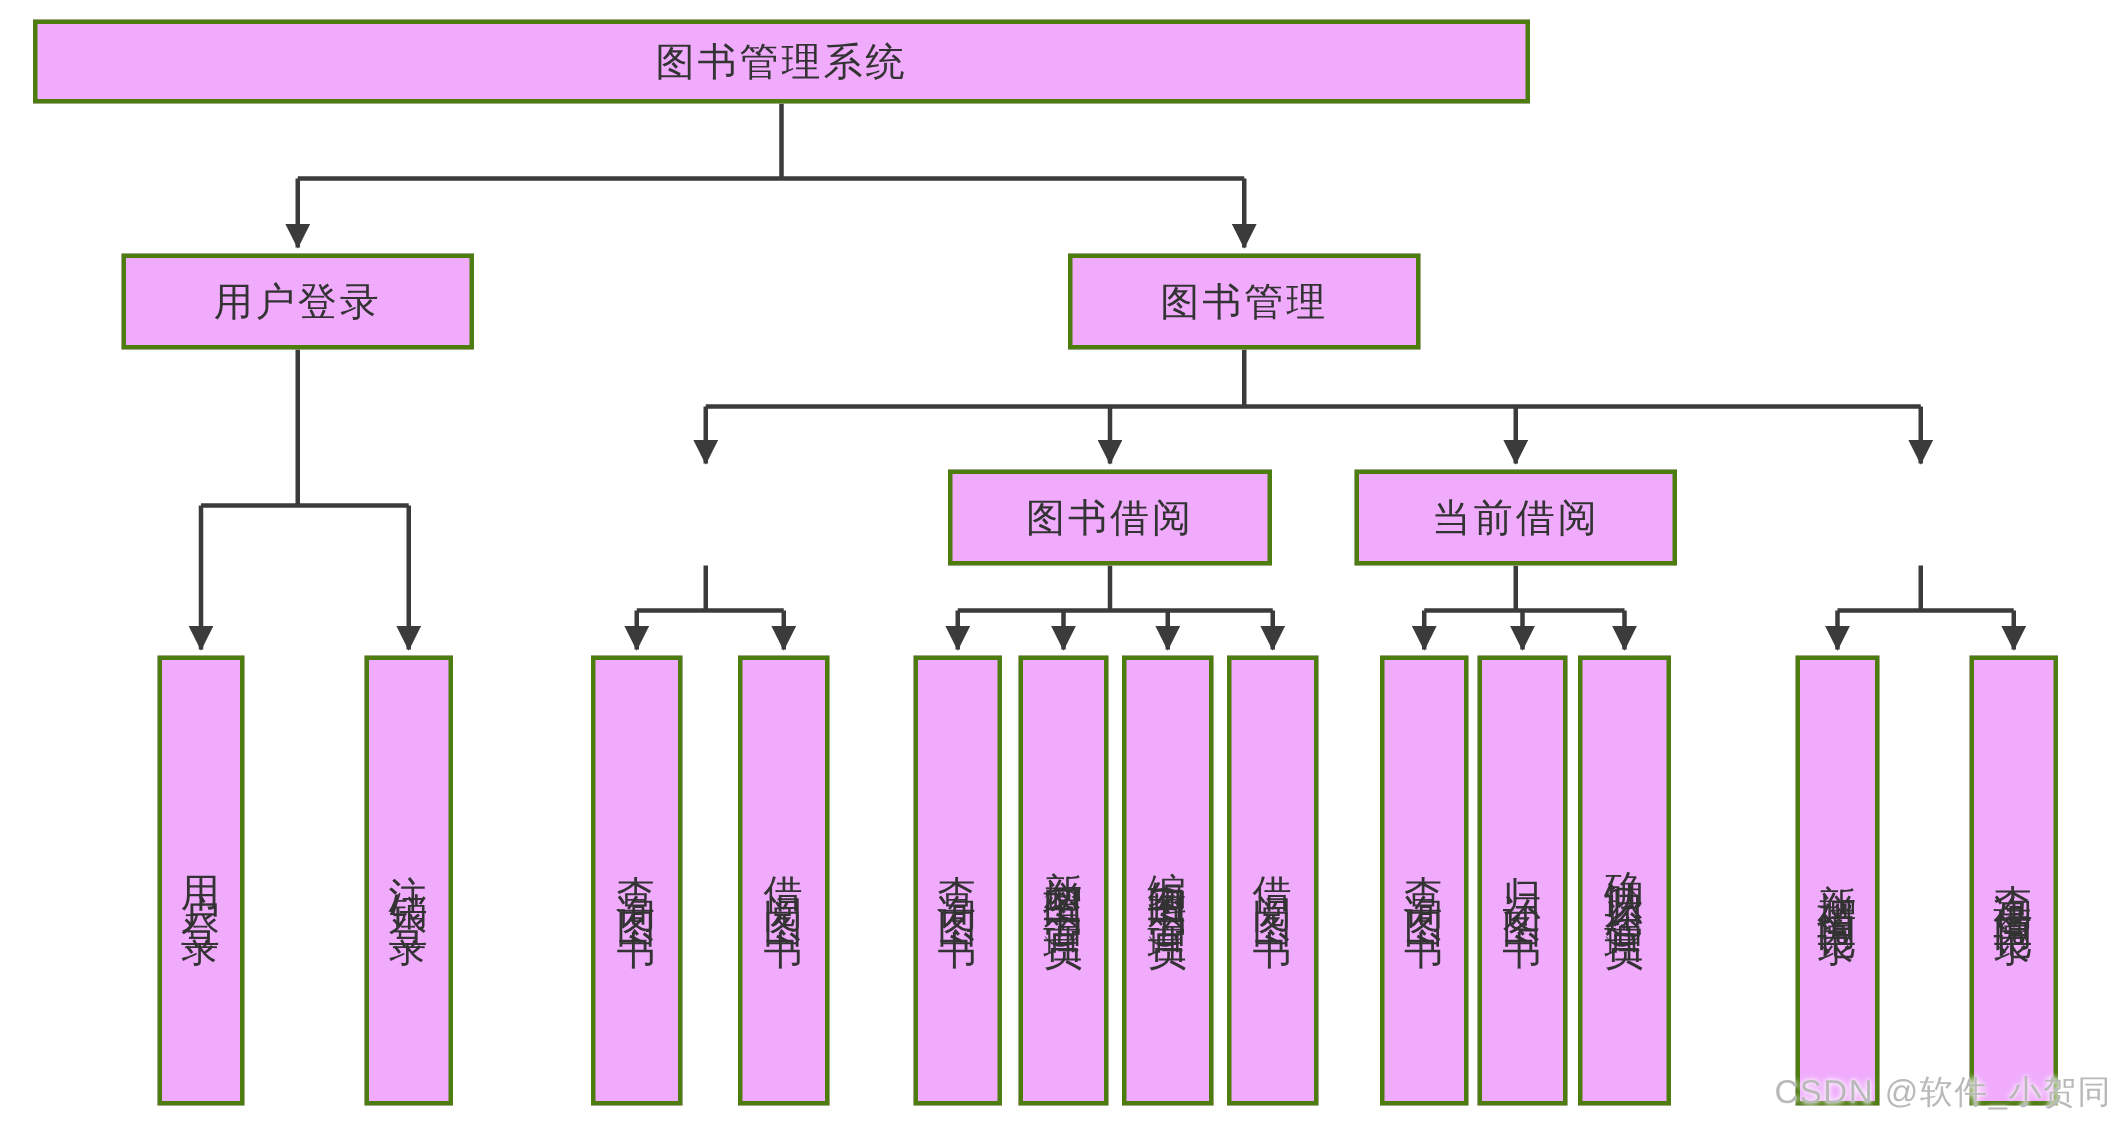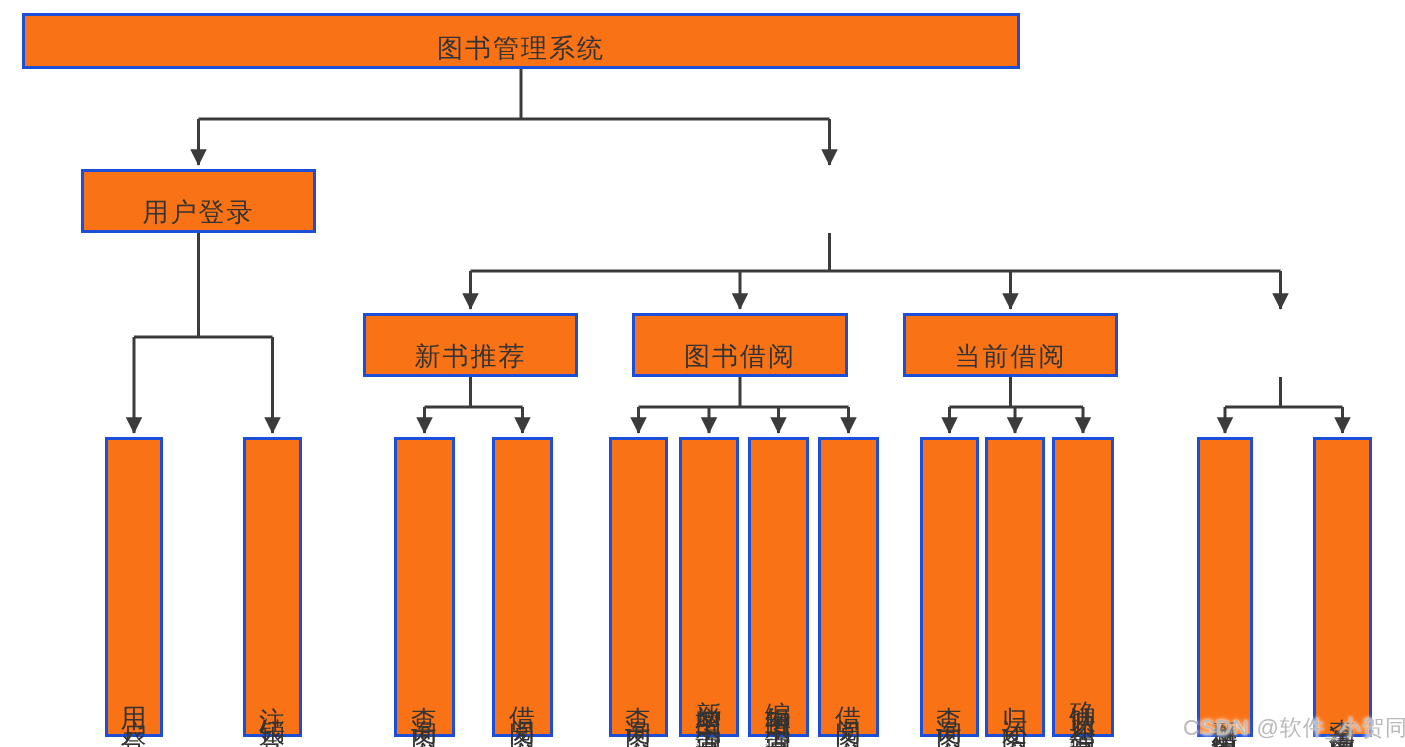--- a/index.html
+++ b/index.html
@@ -21,24 +21,24 @@
     width: 1405px; height: 747px;
     pointer-events: none;
   }
   .connector-layer path.line {
     fill: none;
     stroke: #3b3b3b;
     stroke-width: 3;
   }
   .node {
     position: absolute;
-    background: #f97316;
-    border: 3px solid #1d4ed8;
+    background: #f0abfc;
+    border: 3px solid #4d7c0f;
     display: flex;
-    align-items: flex-end;
+    align-items: center;
     justify-content: center;
     z-index: 2;
   }
   .node-label {
     font-size: 26px;
     color: #333333;
     letter-spacing: 2px;
     white-space: nowrap;
   }
   .leaf .vlabel {
@@ -151,24 +151,24 @@
     </g>
   </svg>
 
   <div class="node root-node">
     <span class="node-label">图书管理系统</span>
   </div>
 
   <div class="node n-user">
     <span class="node-label">用户登录</span>
   </div>
-
-  <div class="node n-recommend">
-    <span class="node-label">新书推荐</span>
-  </div>
+  <div class="node n-bookmgmt">
+    <span class="node-label">图书管理</span>
+  </div>
+
   <div class="node n-current">
     <span class="node-label">当前借阅</span>
   </div>
   <div class="node n-borrow">
     <span class="node-label">图书借阅</span>
   </div>
 
   <div class="node leaf lf-login">
     <span class="vlabel" style="letter-spacing: 12px;">用户登录</span>
   </div>

